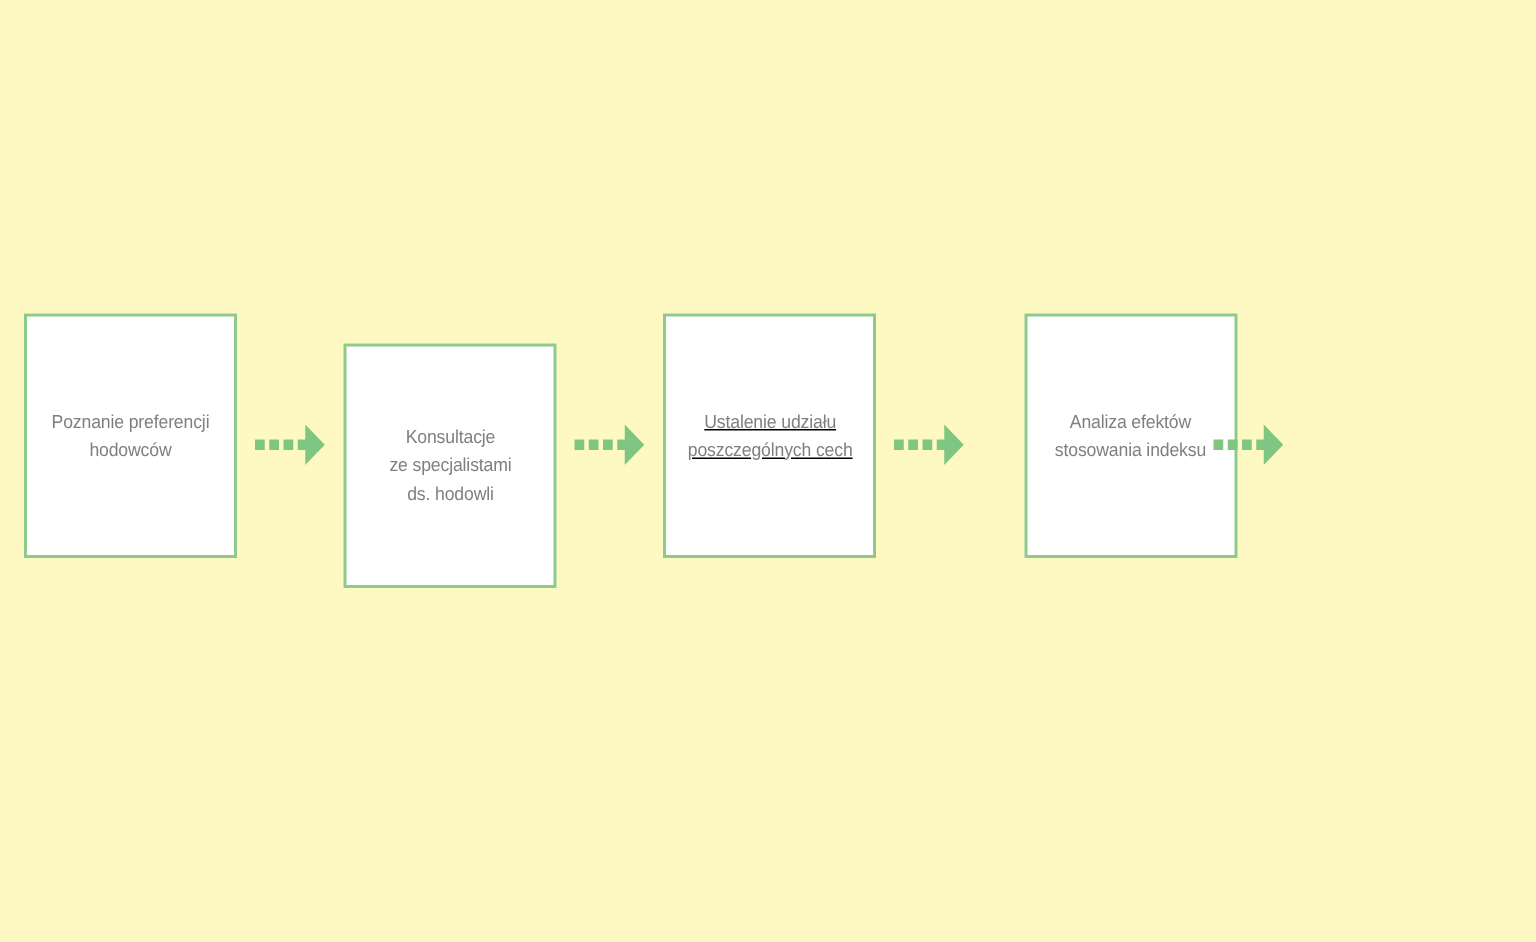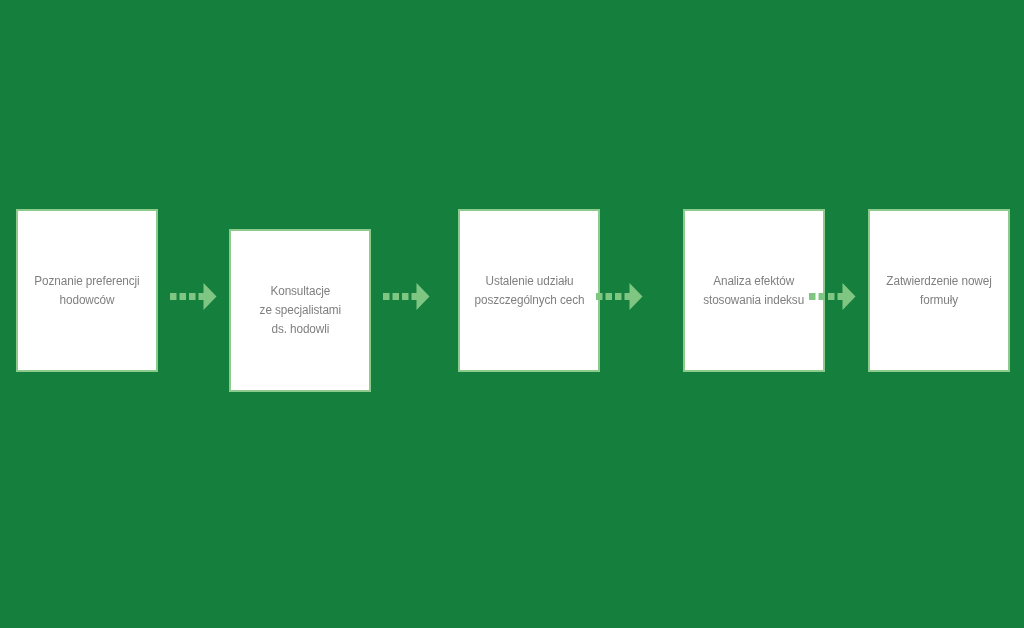--- a/index.html
+++ b/index.html
@@ -11,21 +11,21 @@
     width: 1024px;
     height: 628px;
     font-family: "Liberation Sans", "DejaVu Sans", sans-serif;
     overflow: hidden;
   }
 
   #canvas {
     position: relative;
     width: 1024px;
     height: 628px;
-    background: #15803d;
+    background: #fef9c3;
   }
 
   
   .process-box {
     position: absolute;
     top: 209px;
     width: 142px;
     height: 163px;
     box-sizing: border-box;
     border: 2px solid #8ccb8b;
@@ -70,34 +70,30 @@
     <div class="box-label">Poznanie preferencji
 hodowców</div>
   </div>
 
   <div class="process-box" style="left:229px;margin-top:20px;">
     <div class="box-label">Konsultacje
 ze specjalistami
 ds. hodowli</div>
   </div>
 
-  <div class="process-box" style="left:458px;">
+  <div class="process-box" style="left:442px;text-decoration:underline;">
     <div class="box-label">Ustalenie udziału
 poszczególnych cech</div>
   </div>
 
   <div class="process-box" style="left:655px;margin-left:28px;">
     <div class="box-label">Analiza efektów
 stosowania indeksu</div>
   </div>
 
-  <div class="process-box" style="left:868px;">
-    <div class="box-label">Zatwierdzenie nowej
-formuły</div>
-  </div>
 
   <div class="arrow-connector" style="left:170px;">
     <svg viewBox="0 0 47 31" xmlns="http://www.w3.org/2000/svg" aria-hidden="true">
       <g fill="#80c683">
         <rect x="0" y="12" width="6.5" height="7"></rect>
         <rect x="9.5" y="12" width="6.5" height="7"></rect>
         <rect x="19" y="12" width="6.5" height="7"></rect>
         <path d="M28.5 12 L33.5 12 L33.5 5.5 L33.5 2 L46.5 15.5 L33.5 29 L33.5 25.5 L33.5 19 L28.5 19 Z"></path>
       </g>
     </svg>

